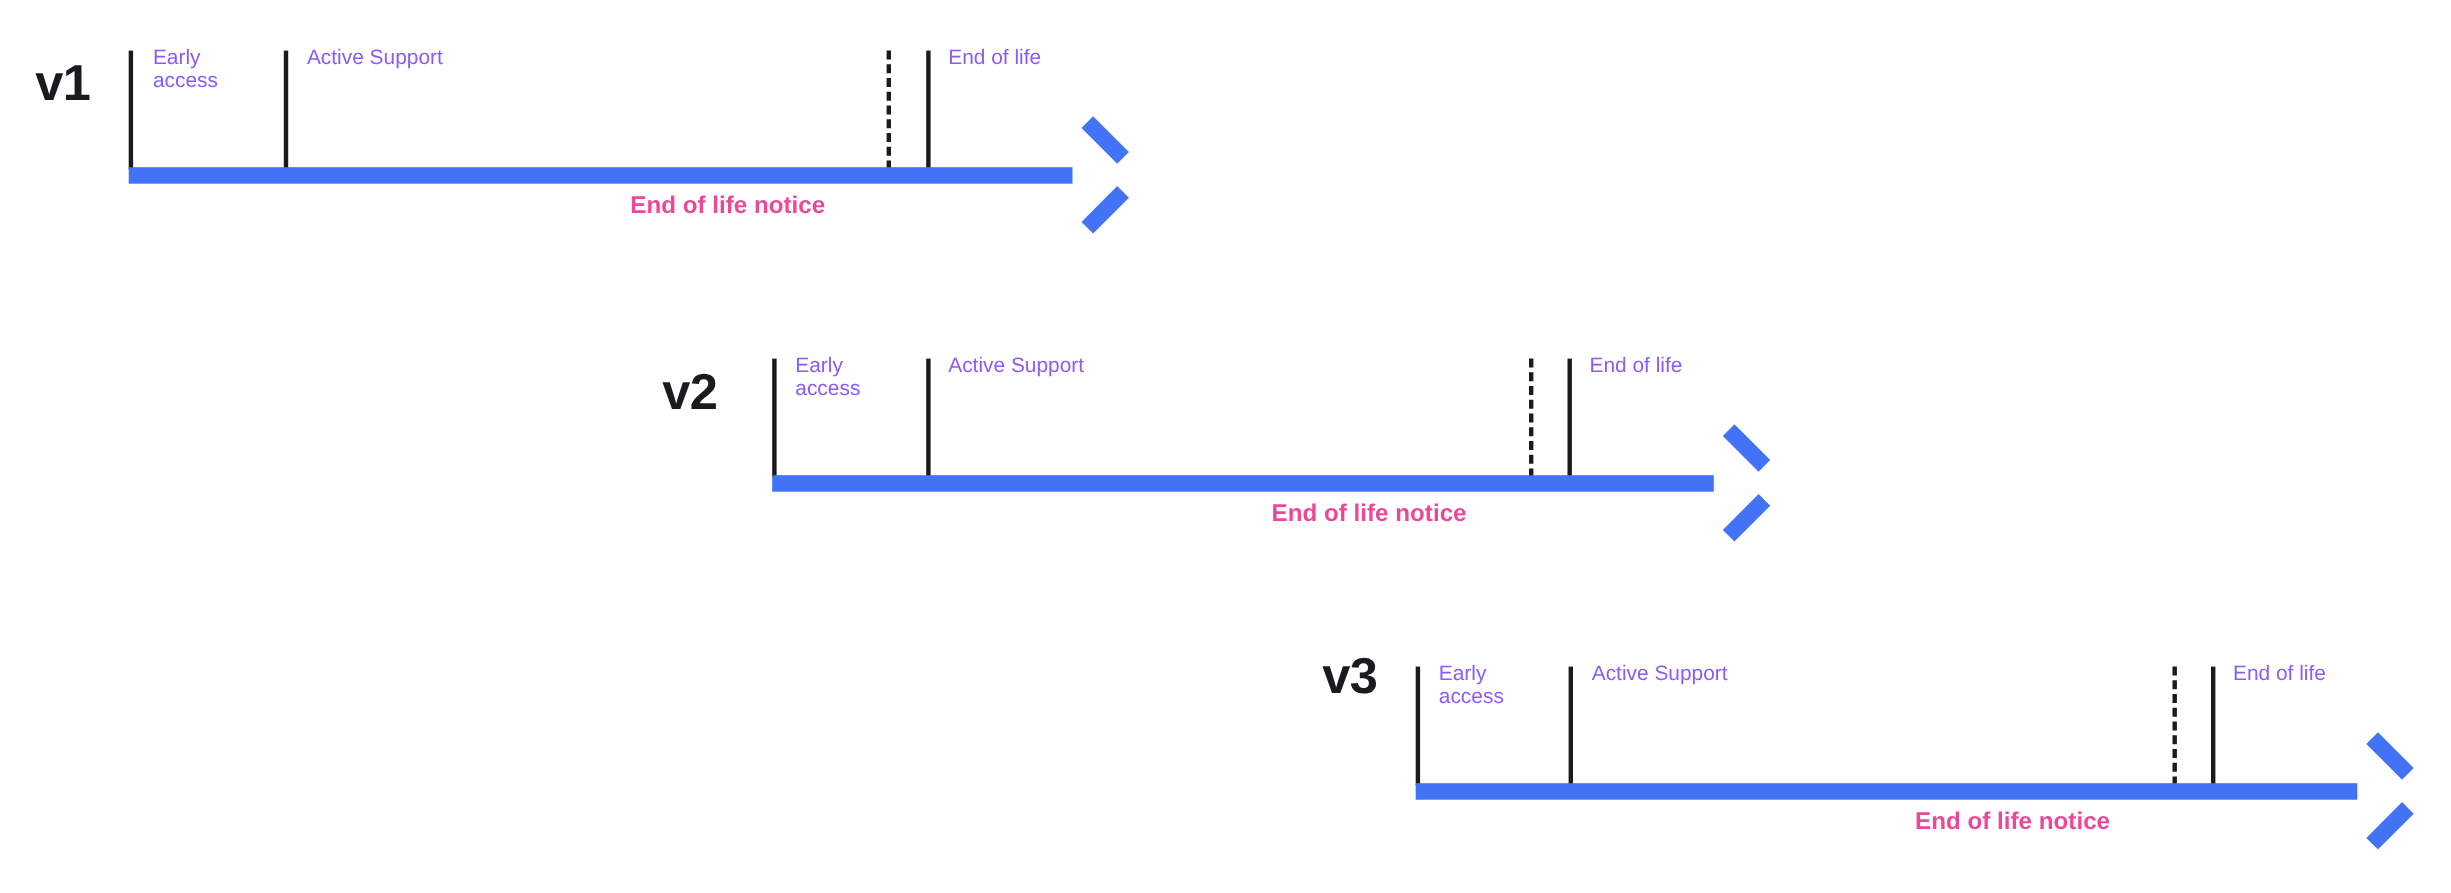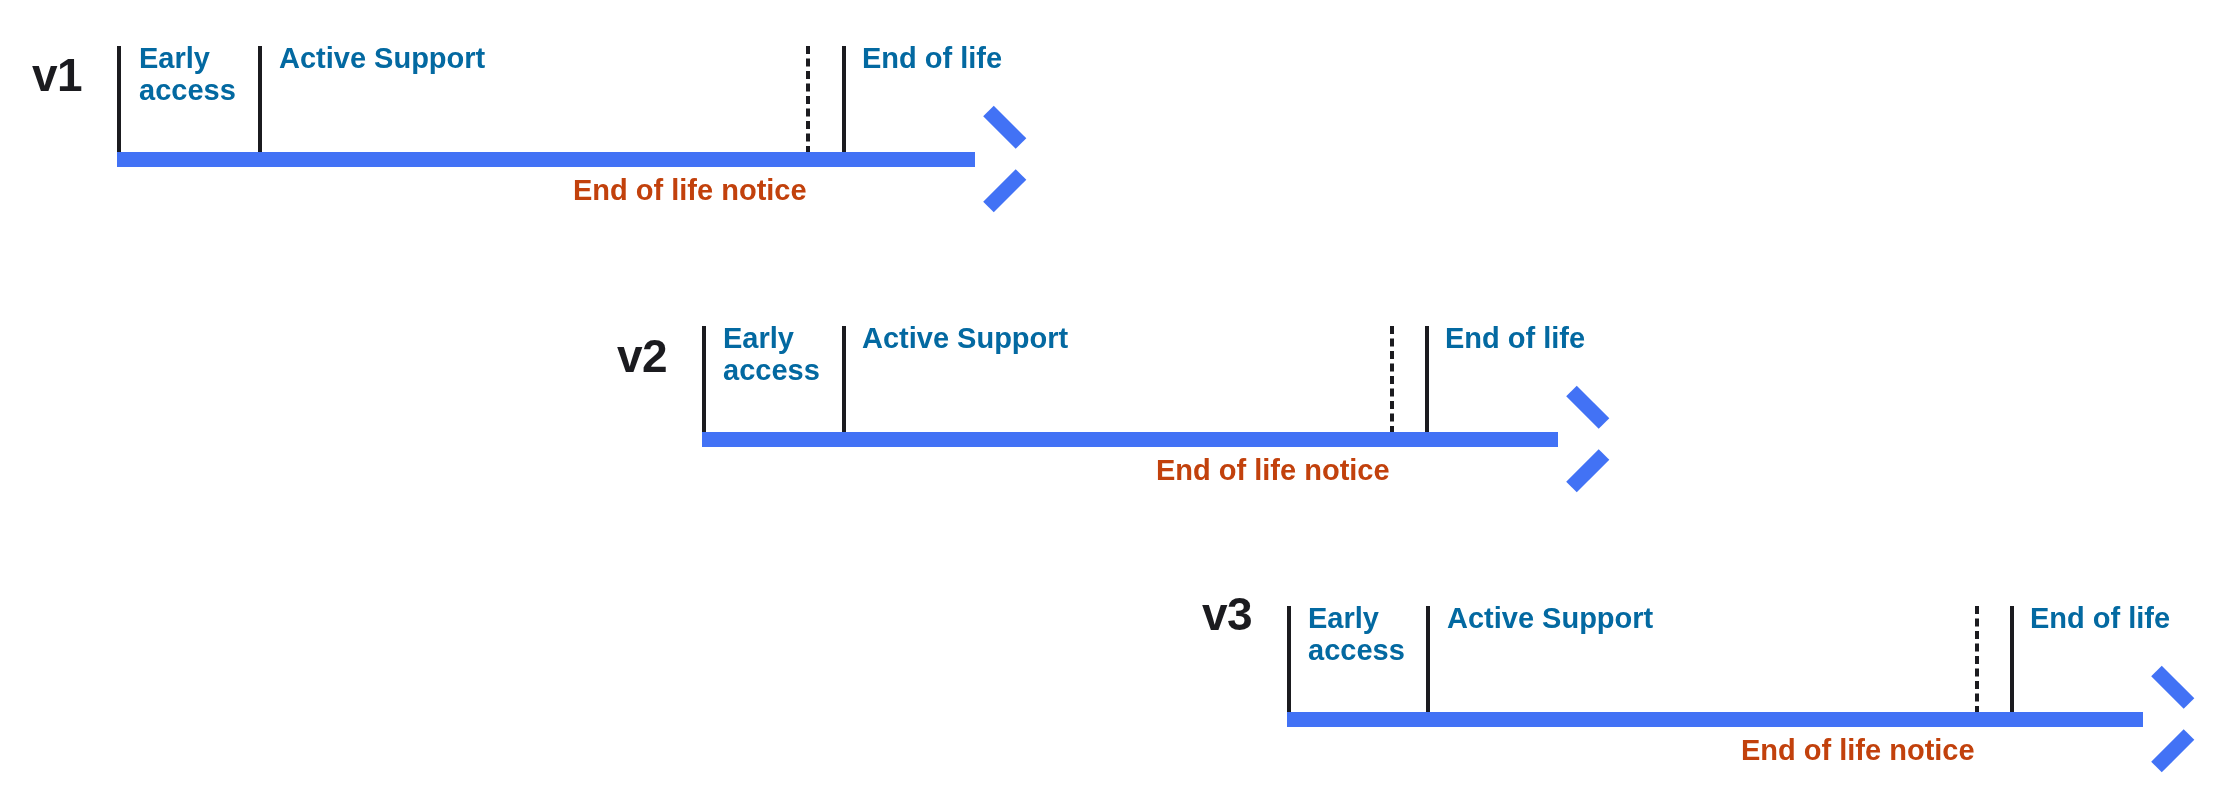--- a/index.html
+++ b/index.html
@@ -46,23 +46,23 @@
   }
   .tick.dashed {
     width: 0;
     background: transparent;
     border-left: 4px dashed #1b1b1f;
   }
 
   
   .phase-label {
     position: absolute;
-    font-size: 29px;
-    font-weight: 700;
-    color: #0369a1;
+    font-size: 19px;
+    font-weight: 400;
+    color: #8b5cf6;
     line-height: 1.12;
     white-space: pre-line;
   }
 
   
   .bar-shaft {
     position: absolute;
     height: 15px;
     background: #4272f5;
   }
@@ -87,23 +87,23 @@
   }
   .arrow-head::after {
     bottom: 0;
     transform-origin: 100% 50%;
     transform: rotate(-45deg);
   }
 
   
   .notice-label {
     position: absolute;
-    font-size: 29px;
+    font-size: 22px;
     font-weight: 700;
-    color: #c2410c;
+    color: #ec4899;
     line-height: 1;
     white-space: nowrap;
   }
 </style>
 </head>
 <body>
 
 <div id="canvas">
 
   <div class="timeline-row">
@@ -119,21 +119,21 @@
     <div class="phase-label" style="left:279px; top:42px;">Active Support</div>
     <div class="phase-label" style="left:862px; top:42px;">End of life</div>
 
     <div class="bar-shaft" style="left:117px; top:152px; width:858px;"></div>
     <div class="arrow-head" style="left:975px; top:136px;"></div>
 
     <div class="notice-label" style="left:573px; top:176px;">End of life notice</div>
   </div>
 
   <div class="timeline-row">
-    <div class="version-label" style="left:617px; top:333px;">v2</div>
+    <div class="version-label" style="left:602px; top:333px;">v2</div>
 
     <div class="tick" style="left:702px; top:326px; height:108px;"></div>
     <div class="tick" style="left:842px; top:326px; height:108px;"></div>
     <div class="tick dashed" style="left:1390px; top:326px; height:108px;"></div>
     <div class="tick" style="left:1425px; top:326px; height:108px;"></div>
 
     <div class="phase-label" style="left:723px; top:322px; width:115px;">Early
 access</div>
     <div class="phase-label" style="left:862px; top:322px;">Active Support</div>
     <div class="phase-label" style="left:1445px; top:322px;">End of life</div>

